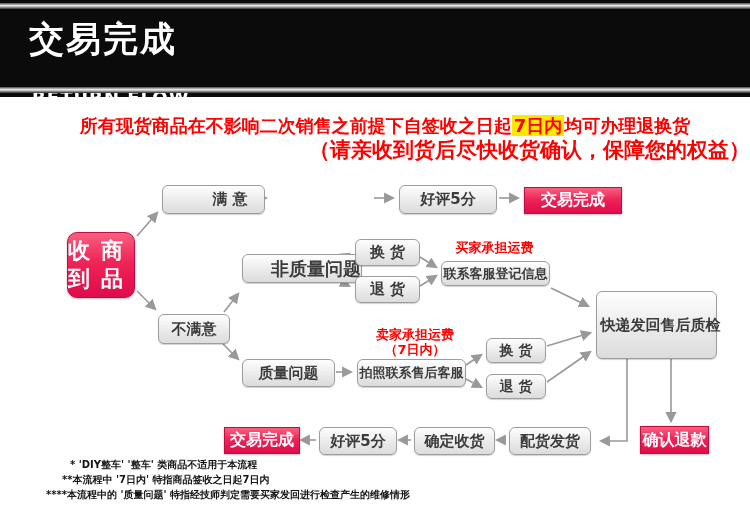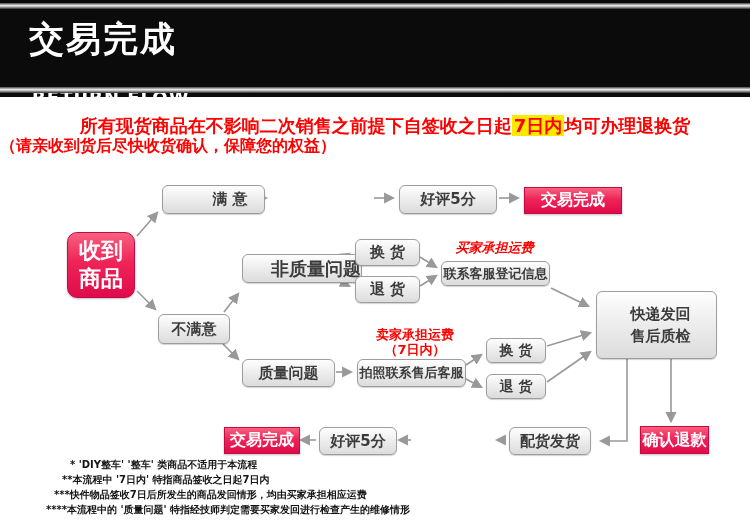--- a/index.html
+++ b/index.html
@@ -12,41 +12,41 @@
           background:linear-gradient(180deg,#4a4a4a 0%,#f2f2f2 45%,#bdbdbd 60%,#303030 100%);}
   .stripe.top{top:3px;}
   .stripe.bottom{top:87px;}
   .hd-title{position:absolute;left:29px;top:16px;color:#ffffff;font-size:35px;font-weight:bold;letter-spacing:2px;}
   .hd-sub{position:absolute;left:32px;top:59px;color:#ffffff;font-size:18px;font-weight:bold;letter-spacing:1px;margin-top:28px;}
 
   
   .notice1{position:absolute;left:0;top:114px;width:750px;text-align:center;
            color:#fe0000;font-size:18px;font-weight:bold;white-space:nowrap;margin-left:10px;}
   .hl{background:#ffe800;color:#fe0000;padding:0 2px;}
-  .notice2{position:absolute;left:0;top:136px;width:750px;text-align:left;
-           color:#fe0000;font-size:16px;font-weight:bold;white-space:nowrap;}
+  .notice2{position:absolute;left:0;top:136px;width:750px;text-align:right;
+           color:#fe0000;font-size:21px;font-weight:bold;white-space:nowrap;}
 
   
   .gbox{position:absolute;border:1px solid #9d9d9d;border-radius:6px;
         background:linear-gradient(180deg,#fefefe 0%,#e9e9e9 60%,#dcdcdc 100%);
         box-shadow:0 1px 1px rgba(0,0,0,0.18);
         display:flex;align-items:center;justify-content:center;
         color:#3c3c3c;font-weight:bold;font-size:15px;white-space:nowrap;}
   .rbox{position:absolute;border:1px solid #c40a43;border-radius:0;
         background:linear-gradient(180deg,#f8607f 0%,#ef2458 45%,#e00b4b 100%);
         box-shadow:0 1px 2px rgba(0,0,0,0.25);
         display:flex;align-items:center;justify-content:center;
         color:#ffffff;font-weight:bold;font-size:16px;white-space:nowrap;}
   .startbox{position:absolute;left:67px;top:232px;width:66px;height:64px;
         border:1px solid #c40a43;border-radius:10px;
         background:linear-gradient(180deg,#f8607f 0%,#ef2458 45%,#e00b4b 100%);
         box-shadow:0 1px 2px rgba(0,0,0,0.25);
-        display:flex;flex-direction:column;align-items:center;justify-content:center;
+        display:flex;align-items:center;justify-content:center;
         color:#ffffff;font-weight:bold;font-size:22px;line-height:28px;}
-  .qcbox{flex-direction:column;line-height:22px;padding-left:8px;}
+  .qcbox{flex-direction:row;line-height:22px;padding-left:8px;}
   .red-note{position:absolute;color:#fe0000;font-weight:bold;font-size:13px;
             text-align:center;line-height:15px;white-space:nowrap;}
 
   
   .notes{position:absolute;left:46px;top:457px;color:#141414;font-size:10px;
          font-weight:bold;line-height:15px;white-space:nowrap;}
   .notes .n1{padding-left:24px;}
   .notes .n2{padding-left:16px;}
   .notes .n3{padding-left:8px;}
   .notes .n4{padding-left:0;}
@@ -105,44 +105,44 @@
     <span>商品</span>
   </div>
 
   <div class="gbox" style="left:162px;top:185px;width:68px;height:27px;padding-left:33px;">满 意</div>
   <div class="gbox" style="left:399px;top:185px;width:96px;height:27px;">好评5分</div>
   <div class="rbox" style="left:524px;top:187px;width:96px;height:25px;">交易完成</div>
 
   <div class="gbox" style="left:242px;top:254px;width:90px;height:27px;font-size:18px;padding-left:28px;">非质量问题</div>
   <div class="gbox" style="left:355px;top:239px;width:63px;height:25px;">换 货</div>
   <div class="gbox" style="left:355px;top:276px;width:63px;height:25px;">退 货</div>
-  <div class="red-note" style="left:437px;top:240px;width:115px;font-style:italic;">买家承担运费</div>
+  <div class="red-note" style="left:437px;top:240px;width:115px;">买家承担运费</div>
   <div class="gbox" style="left:441px;top:261px;width:107px;height:23px;font-size:13px;">联系客服登记信息</div>
 
   <div class="gbox" style="left:158px;top:314px;width:70px;height:28px;">不满意</div>
 
   <div class="gbox" style="left:242px;top:359px;width:91px;height:26px;">质量问题</div>
   <div class="red-note" style="left:355px;top:327px;width:120px;">
     <div>卖家承担运费</div>
     <div>（7日内）</div>
   </div>
   <div class="gbox" style="left:357px;top:359px;width:107px;height:26px;font-size:13px;">拍照联系售后客服</div>
   <div class="gbox" style="left:486px;top:338px;width:58px;height:23px;font-size:14px;">换 货</div>
   <div class="gbox" style="left:486px;top:374px;width:58px;height:23px;font-size:14px;">退 货</div>
 
   <div class="gbox qcbox" style="left:596px;top:291px;width:111px;height:66px;">
     <span>快递发回</span>
     <span>售后质检</span>
   </div>
 
   <div class="rbox" style="left:224px;top:427px;width:74px;height:25px;">交易完成</div>
   <div class="gbox" style="left:319px;top:427px;width:76px;height:26px;">好评5分</div>
+  <div class="gbox" style="left:414px;top:427px;width:79px;height:26px;">确定收货</div>
   <div class="gbox" style="left:509px;top:427px;width:80px;height:26px;">配货发货</div>
   <div class="rbox" style="left:640px;top:426px;width:67px;height:26px;">确认退款</div>
 
   <div class="notes">
     <div class="n1">* 'DIY整车' '整车' 类商品不适用于本流程</div>
     <div class="n2">**本流程中 '7日内' 特指商品签收之日起7日内</div>
-    <div class="n3">***快件物品签收7日后所发生的商品发回情形，均由买家承担相应运费</div>
     <div class="n4">****本流程中的 '质量问题' 特指经技师判定需要买家发回进行检查产生的维修情形</div>
   </div>
 
 </div>
 
 </body></html>

